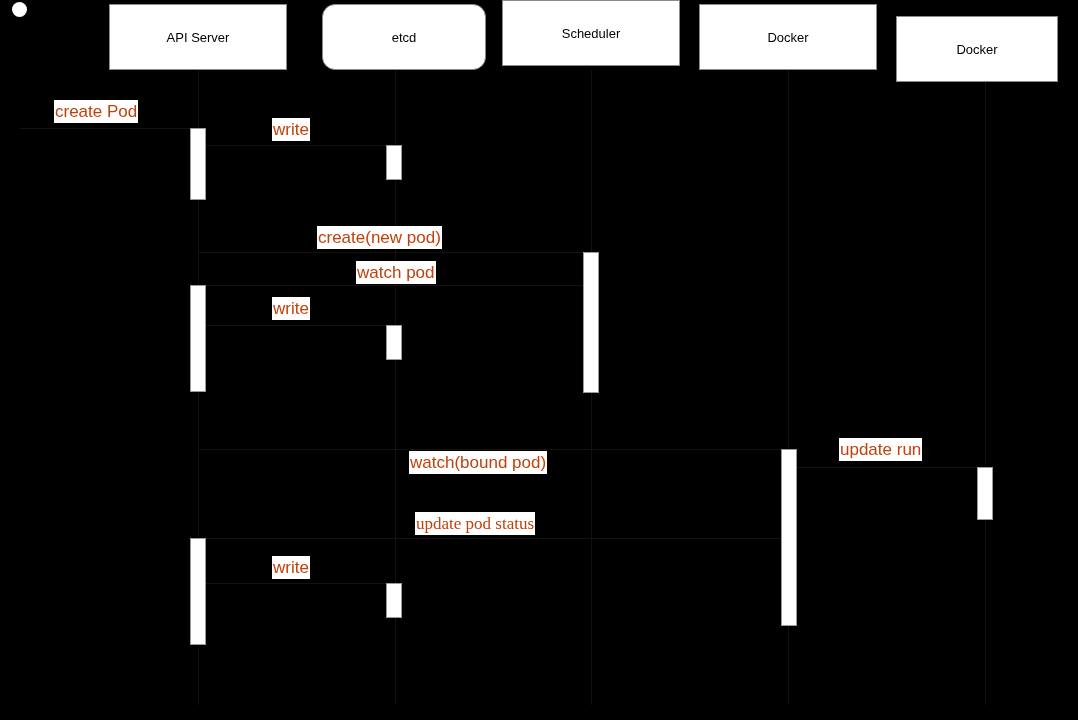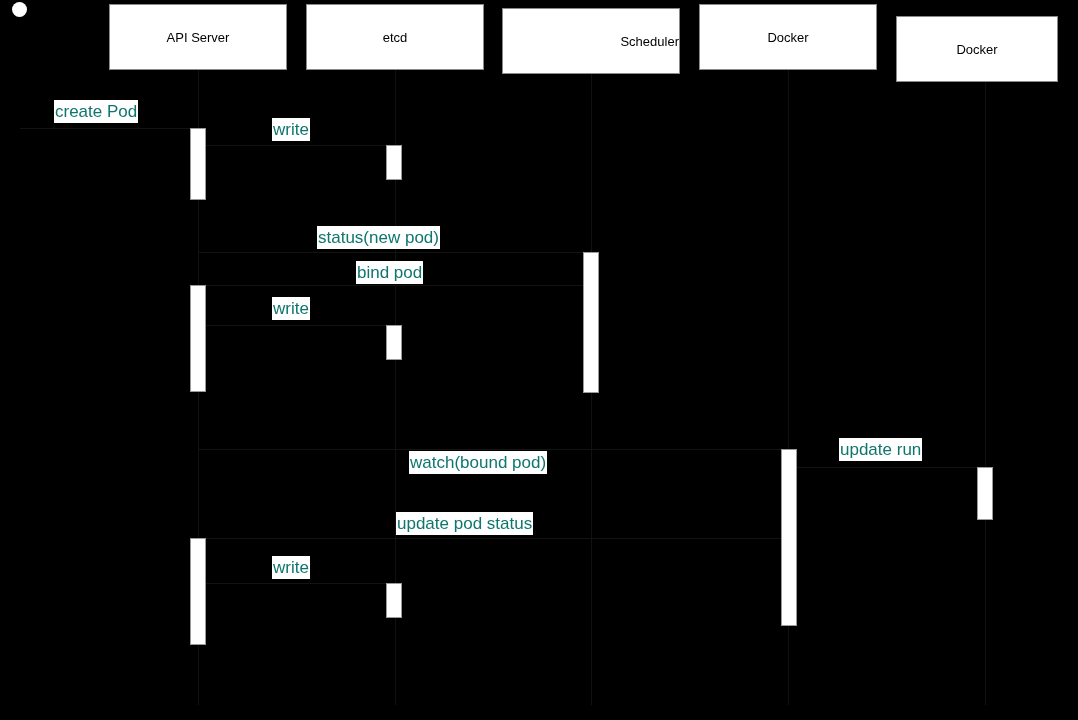--- a/index.html
+++ b/index.html
@@ -54,21 +54,21 @@
   
   .msg-line {
     position: absolute;
     height: 1px;
     background: #131313;
   }
   
   .msg-label {
     position: absolute;
     background: #ffffff;
-    color: #0f766e;
+    color: #c2410c;
     font-size: 17px;
     font-family: "Liberation Sans", sans-serif;
     line-height: 23px;
     height: 23px;
     padding: 0 1px;
     white-space: nowrap;
     box-sizing: border-box;
   }
 </style>
 </head>
@@ -95,24 +95,24 @@
       <div class="msg-line" style="left: 198px; top: 449px; width: 583px;"></div>
       <div class="msg-line" style="left: 797px; top: 467px; width: 180px;"></div>
       <div class="msg-line" style="left: 206px; top: 538px; width: 575px;"></div>
       <div class="msg-line" style="left: 206px; top: 583px; width: 180px;"></div>
     </div>
 
   <div id="participants-layer">
       <div class="participant" style="left: 109px; top: 4px; width: 178px; height: 66px;">
         <span class="participant-label">API Server</span>
       </div>
-      <div class="participant" style="left: 306px; top: 4px; width: 178px; height: 66px;">
+      <div class="participant" style="left: 322px; top: 4px; width: 164px; height: 66px; border-radius: 13px;">
         <span class="participant-label">etcd</span>
       </div>
-      <div class="participant" style="left: 502px; top: 8px; width: 178px; height: 66px; justify-content: flex-end;">
+      <div class="participant" style="left: 502px; top: 0; width: 178px; height: 66px;">
         <span class="participant-label">Scheduler</span>
       </div>
       <div class="participant" style="left: 699px; top: 4px; width: 178px; height: 66px;">
         <span class="participant-label">Docker</span>
       </div>
       <div class="participant" style="left: 896px; top: 16px; width: 162px; height: 66px;">
         <span class="participant-label">Docker</span>
       </div>
     </div>
 
@@ -124,22 +124,22 @@
       <div class="activation" style="left: 386px; top: 325px; width: 16px; height: 35px;"></div>
       <div class="activation" style="left: 781px; top: 449px; width: 16px; height: 177px;"></div>
       <div class="activation" style="left: 977px; top: 467px; width: 16px; height: 53px;"></div>
       <div class="activation" style="left: 190px; top: 538px; width: 16px; height: 107px;"></div>
       <div class="activation" style="left: 386px; top: 583px; width: 16px; height: 35px;"></div>
     </div>
 
   <div id="messages-layer">
       <div class="msg-label" style="left: 54px; top: 100px;">create Pod</div>
       <div class="msg-label" style="left: 272px; top: 118px;">write</div>
-      <div class="msg-label" style="left: 317px; top: 226px;">status(new pod)</div>
-      <div class="msg-label" style="left: 356px; top: 261px;">bind pod</div>
+      <div class="msg-label" style="left: 317px; top: 226px;">create(new pod)</div>
+      <div class="msg-label" style="left: 356px; top: 261px;">watch pod</div>
       <div class="msg-label" style="left: 272px; top: 297px;">write</div>
       <div class="msg-label" style="left: 409px; top: 423px; margin-top: 28px;">watch(bound pod)</div>
       <div class="msg-label" style="left: 839px; top: 438px;">update run</div>
-      <div class="msg-label" style="left: 396px; top: 512px;">update pod status</div>
+      <div class="msg-label" style="left: 415px; top: 512px; font-family: Liberation Serif, serif;">update pod status</div>
       <div class="msg-label" style="left: 272px; top: 556px;">write</div>
     </div>
 
 </div>
 
 </body></html>

